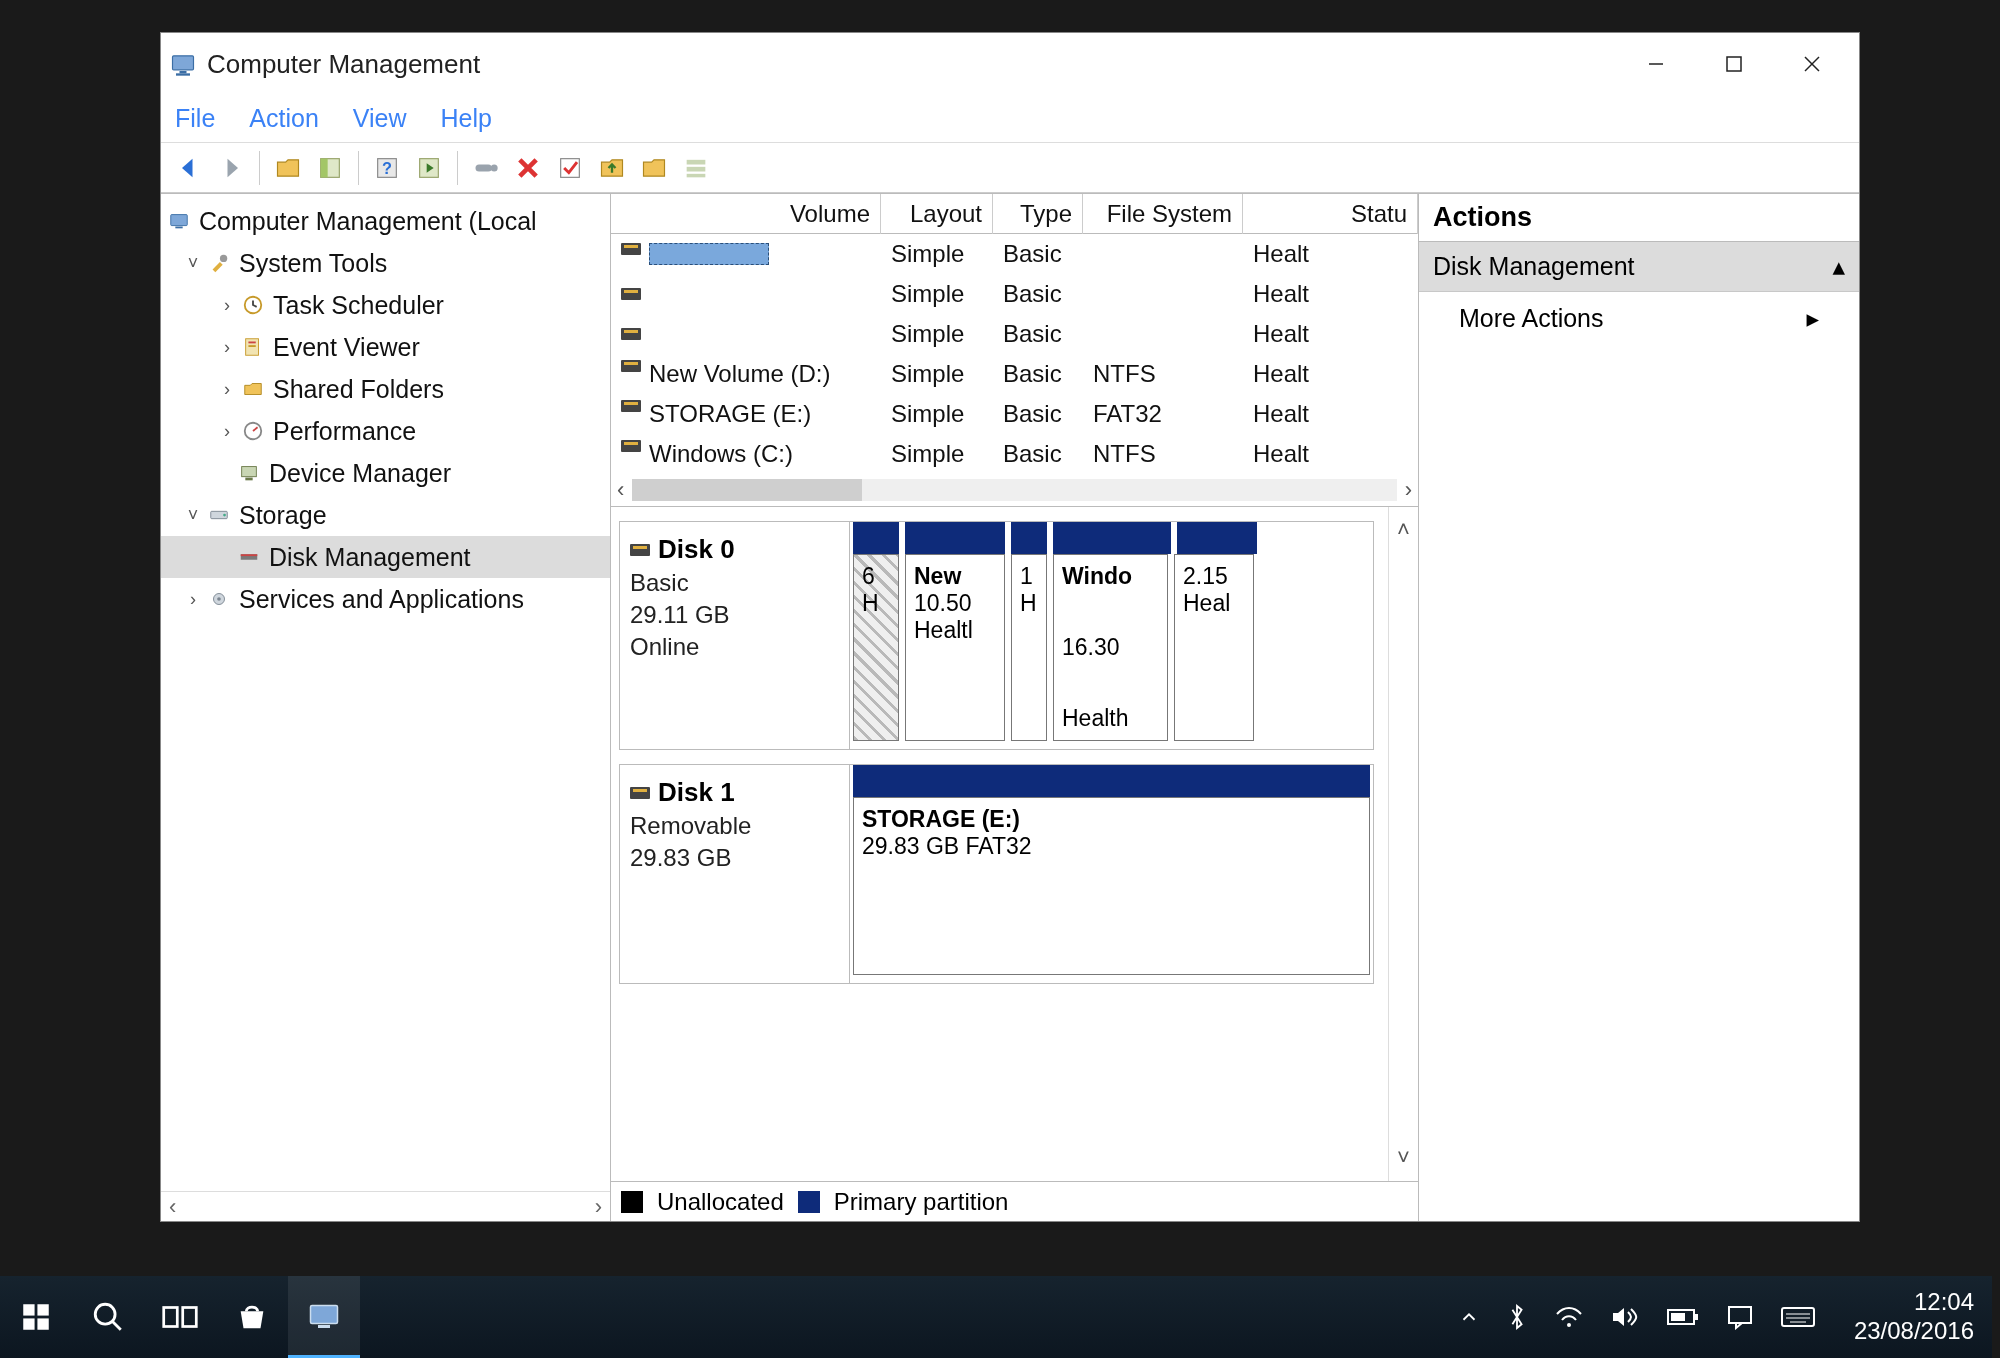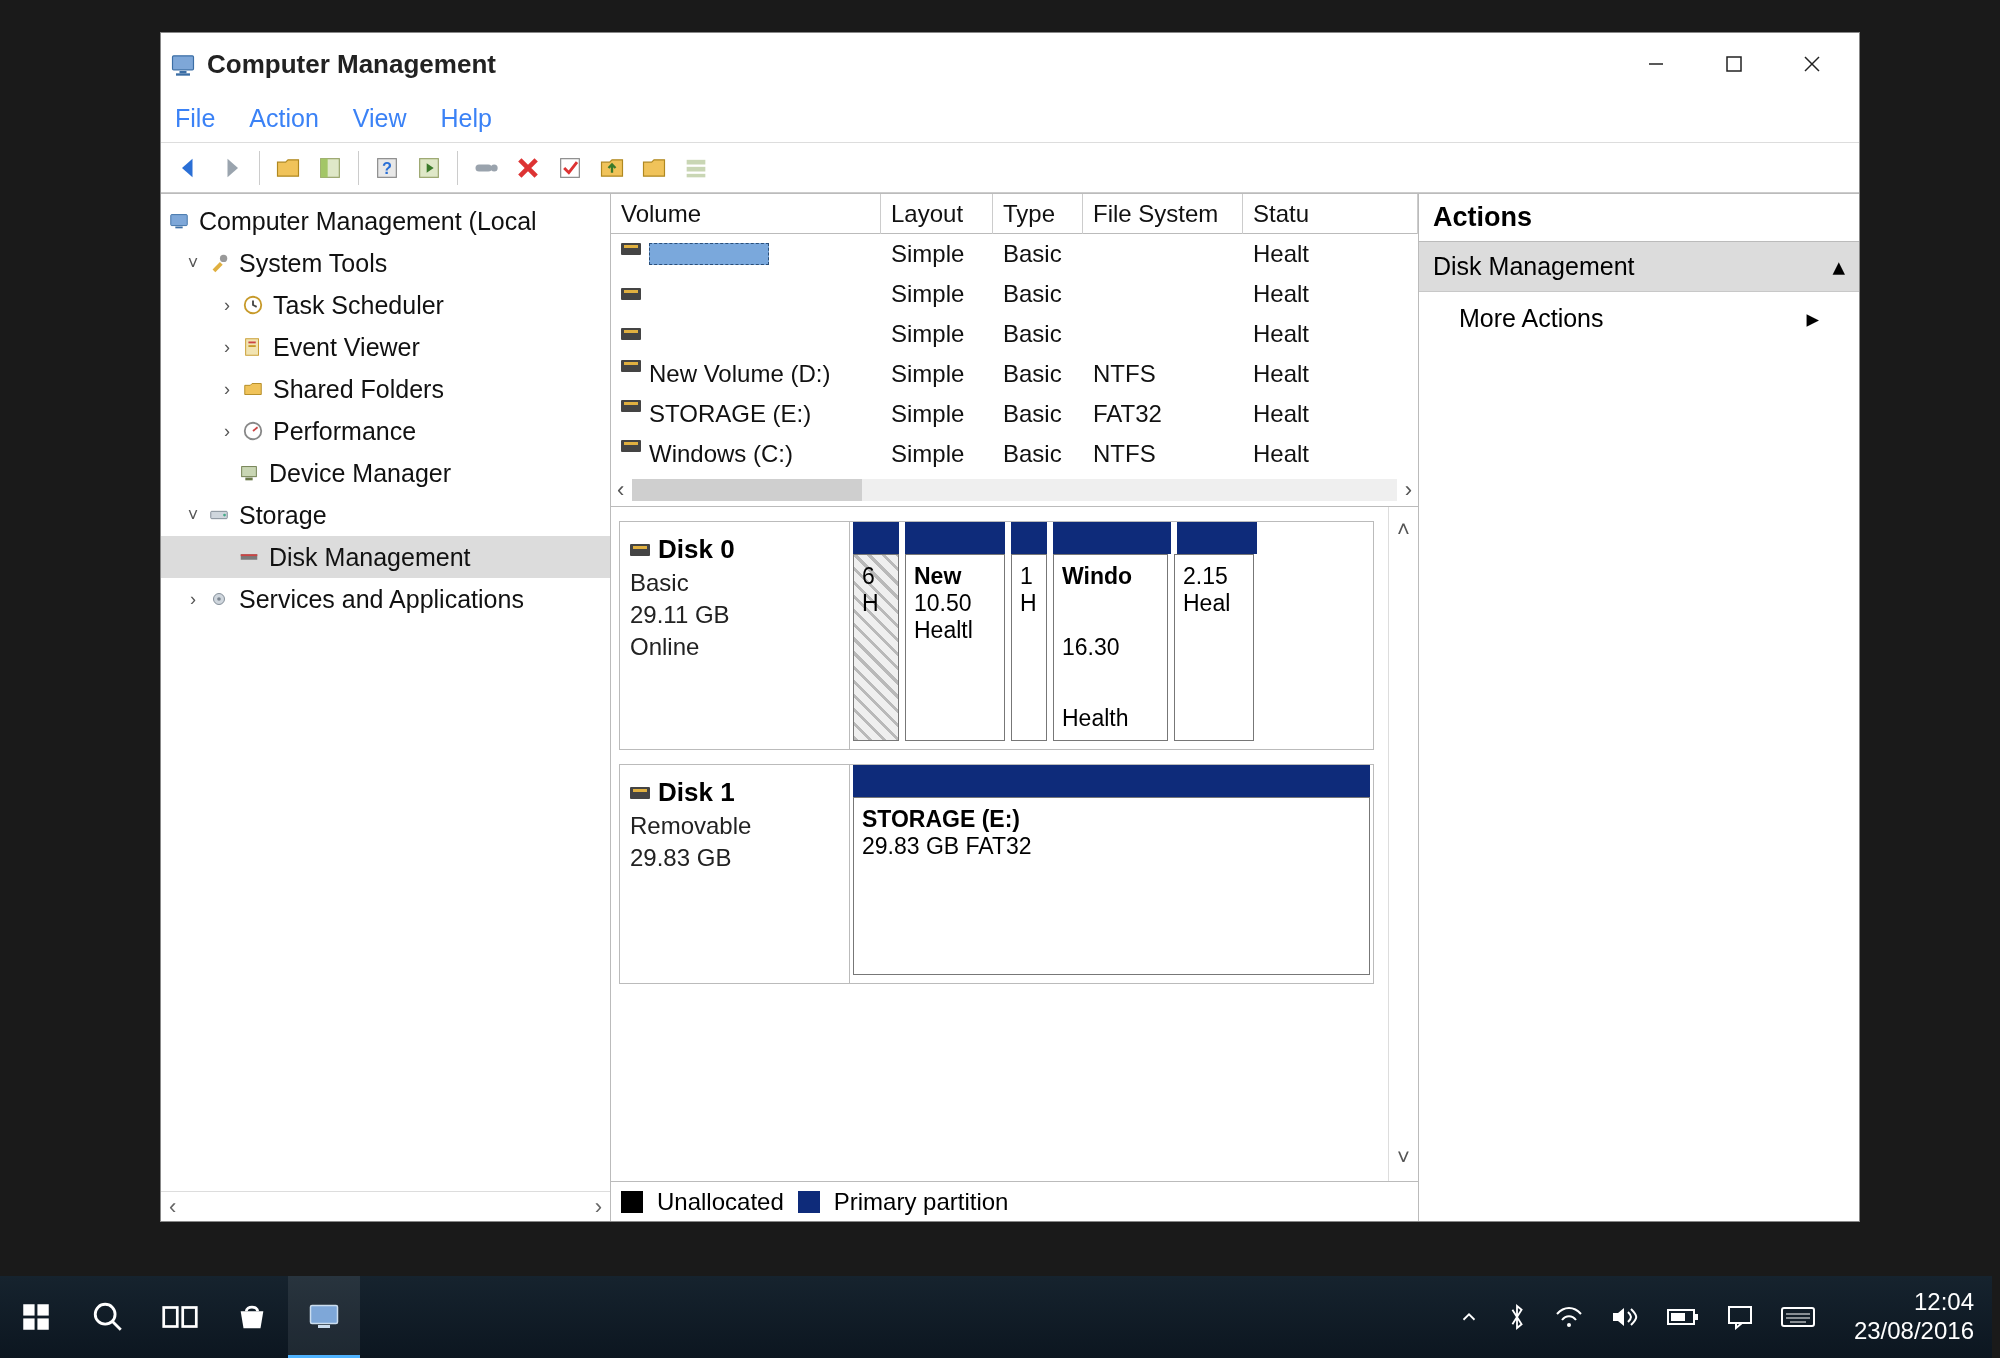--- a/index.html
+++ b/index.html
@@ -6,21 +6,21 @@
   html, body { margin:0; padding:0; font-family: "Segoe UI", Tahoma, sans-serif; }
   body { background:#1a1a1a; width:2000px; height:1358px; position:relative; overflow:hidden; }
 
   
   .window {
     position:absolute; left:160px; top:32px; width:1700px; height:1190px;
     background:#fff; border:1px solid #888; display:flex; flex-direction:column;
   }
 
   
-  .titlebar { display:flex; align-items:center; height:62px; padding:0 8px;font-weight:bold; }
+  .titlebar { display:flex; align-items:center; height:62px; padding:0 8px; }
   .titlebar .app-icon { width:28px; height:28px; margin-right:10px; }
   .titlebar .title { font-size:26px; color:#222; flex:1; }
   .win-controls { display:flex; height:100%; }
   .win-controls .ctl { width:78px; display:flex; align-items:center; justify-content:center; font-size:26px; color:#222; }
 
   
   .menubar { display:flex; align-items:center; height:48px; padding:0 14px; gap:34px;
     border-bottom:1px solid #ddd; font-size:25px; color:#3b82f6; }
   .menubar span { cursor:default; }
 
@@ -43,21 +43,21 @@
   .tree-node.selected .label { }
   .tree-scroll { height:30px; border-top:1px solid #ddd; display:flex; align-items:center;
     justify-content:space-between; padding:0 8px; color:#666; font-size:22px; }
 
   
   .center-panel { flex:1; display:flex; flex-direction:column; border-right:1px solid #bbb; min-width:0; }
 
   
   .vol-list { display:flex; flex-direction:column; border-bottom:1px solid #bbb; }
   .vol-header, .vol-row { display:flex; align-items:center; height:40px; font-size:24px; }
-  .vol-header { border-bottom:1px solid #bbb; background:#fff; }
+  .vol-header { border-bottom:1px solid #bbb; background:#fff;text-align:right; }
   .vol-header .col { border-right:1px solid #ccc; padding:6px 10px; color:#111; }
   .vol-row .col { padding:4px 10px; color:#111; }
   .col.volume { width:270px; display:flex; gap:8px; }
   .col.volume-h { width:270px; }
   .col.layout { width:112px; }
   .col.type  { width:90px; }
   .col.fs    { width:160px; }
   .col.status{ flex:1; }
   .drive-icon { width:20px; height:12px; background:#444; border-radius:1px; position:relative; }
   .drive-icon::after { content:""; position:absolute; left:3px; top:2px; width:14px; height:3px; background:#e0b040; }

